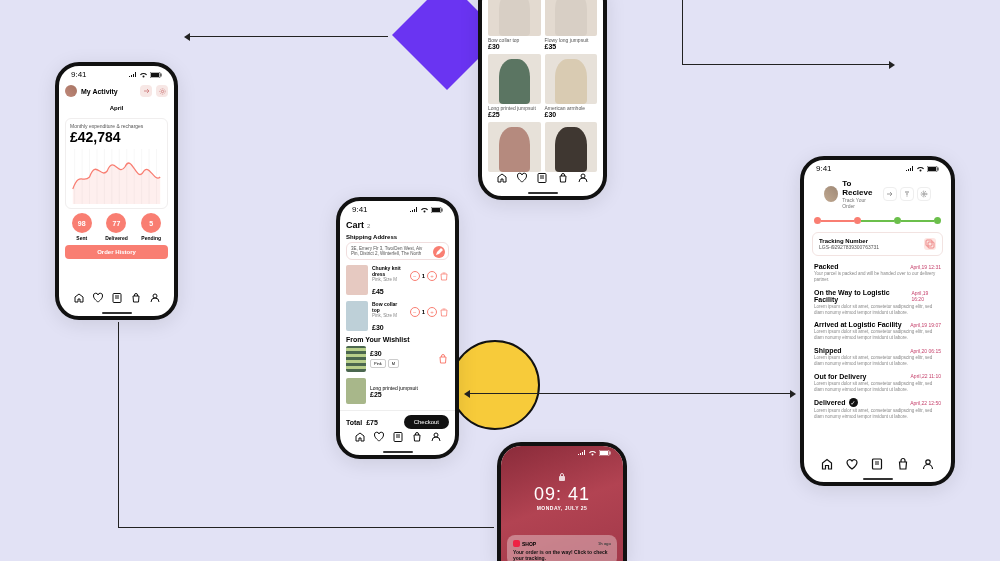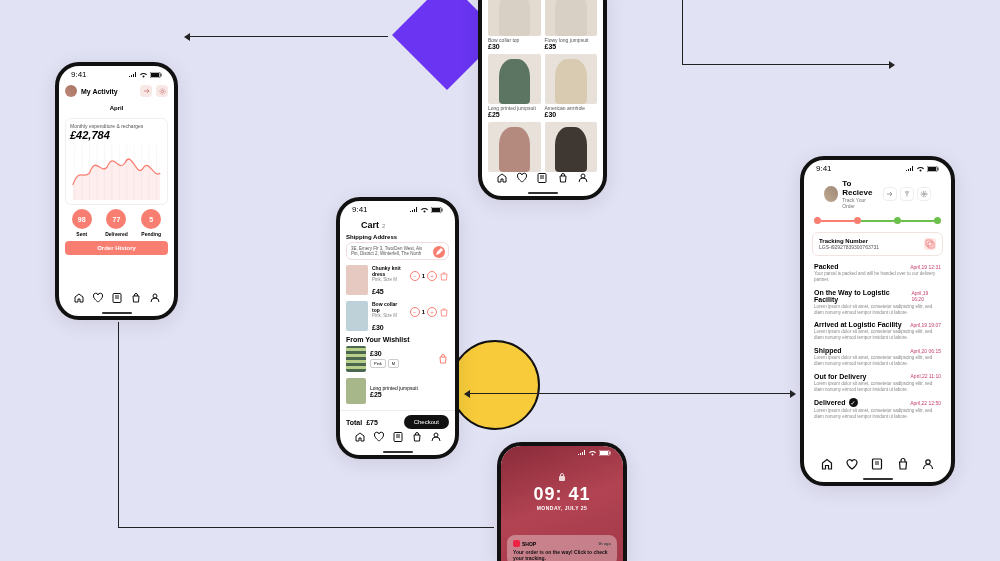--- a/index.html
+++ b/index.html
@@ -50,37 +50,37 @@
 
   
   #p1 { left: 55px; top: 62px; width: 123px; height: 258px; }
   #p1 .header { display: flex; align-items: center; gap: 4px; padding: 4px 6px; }
   #p1 .avatar { width: 12px; height: 12px; border-radius: 50%; background: linear-gradient(45deg,#c0897a,#a77463); }
   #p1 .title { font-size: 7px; font-weight: 700; flex: 1; }
   #p1 .icon-btn { width: 12px; height: 12px; border-radius: 4px; background: #f7e7e5; display:flex;align-items:center;justify-content:center; }
   #p1 .month { text-align: center; font-size: 6px; font-weight: 700; padding: 4px; }
   #p1 .card { margin: 3px 6px; border: 1px solid #f0eeee; border-radius: 6px; padding: 4px; }
   #p1 .label-sm { font-size: 5px; color: #555; }
-  #p1 .big-val { font-size: 11px; font-weight: 800; font-style: italic; }
+  #p1 .big-val { font-size: 14px; font-weight: 800; }
   #p1 .chart { height: 55px; position: relative; margin-top: 4px; }
   #p1 .stats { display:flex; justify-content: space-around; margin: 4px 6px; }
   #p1 .stat .circle { width: 20px; height: 20px; border-radius: 50%; background:#f97e72; color:#fff; font-size:7px; font-weight:700; display:flex;align-items:center;justify-content:center; margin:0 auto 2px; }
   #p1 .stat .lbl { font-size:5px; text-align:center; font-weight:600; }
   #p1 .history-btn { margin: 4px 6px; background:#f97e72; color:#fff; font-size:6px; font-weight:600; text-align:center; padding:4px; border-radius:4px; }
 
   
   #p2 { left: 478px; top: -22px; width: 129px; height: 222px; }
   #p2 .grid { display: grid; grid-template-columns: 1fr 1fr; gap: 4px; padding: 4px 6px; }
   #p2 .prod-img { width: 100%; height: 50px; background: #e8e0d8; border-radius: 2px; position:relative; overflow:hidden; }
   #p2 .prod-name { font-size: 5px; margin-top: 1px; color:#555; }
   #p2 .prod-price { font-size: 7px; font-weight: 800; }
 
   
   #p3 { left: 336px; top: 197px; width: 123px; height: 262px; }
-  #p3 .cart-header { display: flex; align-items: baseline; gap: 3px; padding: 4px 6px 2px; margin-left: 15px; }
+  #p3 .cart-header { display: flex; align-items: baseline; gap: 3px; padding: 4px 6px 2px; }
   #p3 .cart-header .t { font-size: 9px; font-weight: 800; }
   #p3 .cart-header .n { font-size: 6px; color:#888; }
   #p3 .section-title { font-size: 6px; font-weight:700; padding: 2px 6px 0; }
   #p3 .addr-card { margin: 2px 6px; border:1px solid #f0dede; border-radius:6px; padding:3px 20px 3px 4px; position:relative; }
   #p3 .addr-card .txt { font-size: 4.5px; color:#555; }
   #p3 .addr-card .edit { position:absolute; right:3px; top:3px; width:12px;height:12px; border-radius:50%; background:#f97e72; }
   #p3 .cart-item { display:flex; gap:4px; padding: 3px 6px; align-items:flex-start; }
   #p3 .cart-item .img { width: 22px; height: 30px; background:#e6e0d8; border-radius:2px; }
   #p3 .cart-item .info { flex:1; }
   #p3 .cart-item .name { font-size:5px; font-weight:600; }
@@ -99,21 +99,21 @@
   #p3 .wish-item .cart-ico { margin-left:auto; width:12px;height:12px; }
   #p3 .total-bar { display:flex; align-items:center; padding: 4px 6px; border-top:1px solid #eee; gap:4px; position:absolute; bottom:22px; left:0; right:0; }
   #p3 .total-bar .lbl { font-size:7px; font-weight:800; }
   #p3 .total-bar .amt { font-size:7px; font-weight:800; }
   #p3 .total-bar .checkout { margin-left:auto; background:#111; color:#fff; font-size:6px; padding:4px 10px; border-radius:10px; }
 
   
   #p4 { left: 497px; top: 442px; width: 130px; height: 120px; border-bottom:none; border-bottom-left-radius:0; border-bottom-right-radius:0;}
   #p4 .lock-bg { position:absolute; inset:0; background: linear-gradient(160deg,#8a2b3a,#b24352,#a2394a); border-radius: 20px 20px 0 0; }
   #p4 .lock { position:relative; color:#fff; text-align:center; padding-top:14px; }
-  #p4 .lock .time { font-size:18px; font-weight:700; letter-spacing:1px; }
+  #p4 .lock .time { font-size:18px; font-weight:400; letter-spacing:1px; }
   #p4 .lock .date { font-size:5px; font-weight:600; letter-spacing:0.5px; }
   #p4 .notif { position:relative; margin: 24px 6px 0; background:rgba(255,255,255,0.35); border-radius:8px; padding:5px 6px; backdrop-filter: blur(2px); }
   #p4 .notif .app { font-size:5px; font-weight:600; display:flex; align-items:center; gap:2px; }
   #p4 .notif .app .ico { width:7px;height:7px;background:#e24;border-radius:2px; }
   #p4 .notif .ago { font-size:4px; color:#444; margin-left:auto; }
   #p4 .notif .msg { font-size:5px; font-weight:600; margin-top:2px; color:#111; }
 
   
   #p5 { left: 800px; top: 156px; width: 155px; height: 330px; }
   #p5 .hdr { display:flex; align-items:center; gap:4px; padding:4px 20px; }

